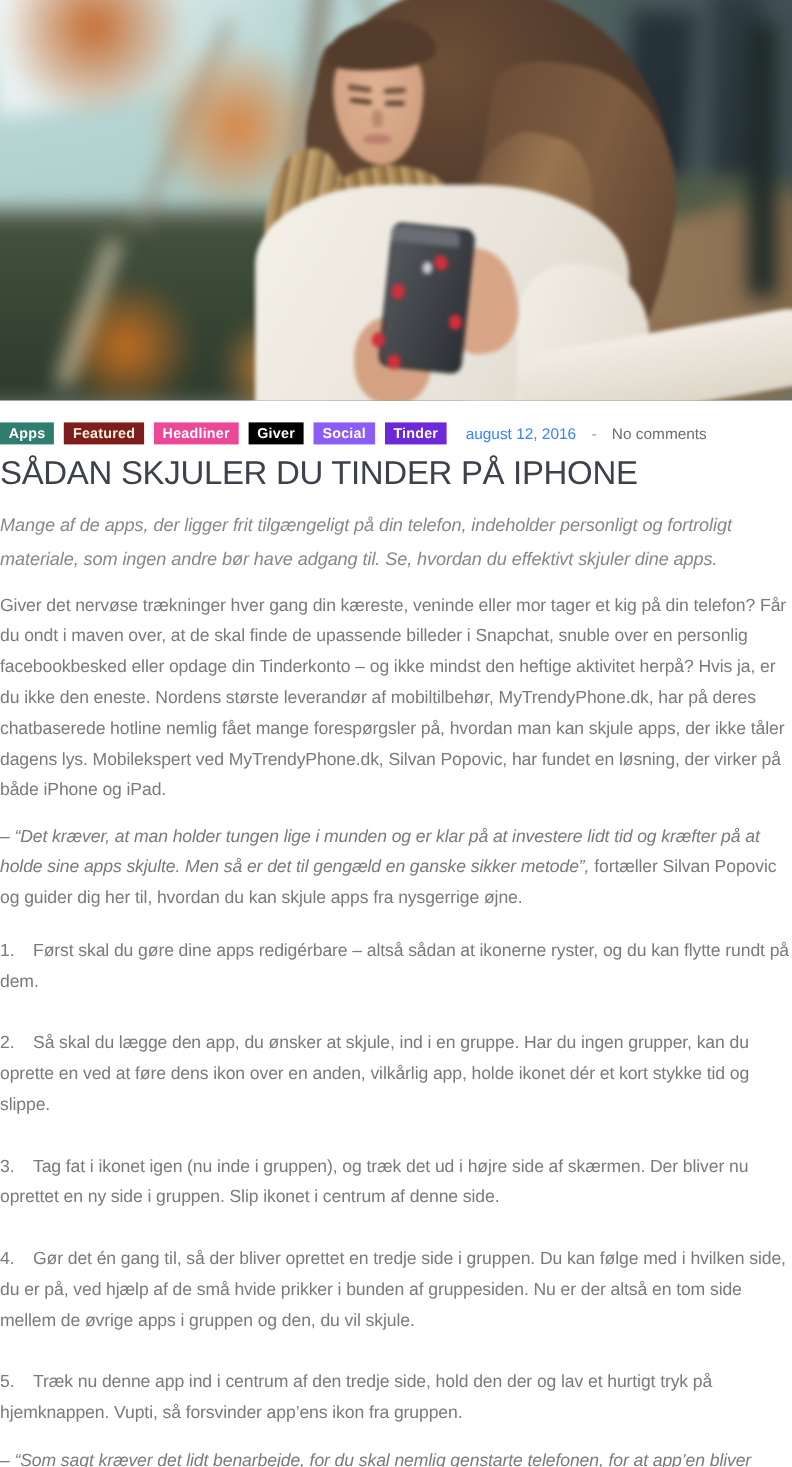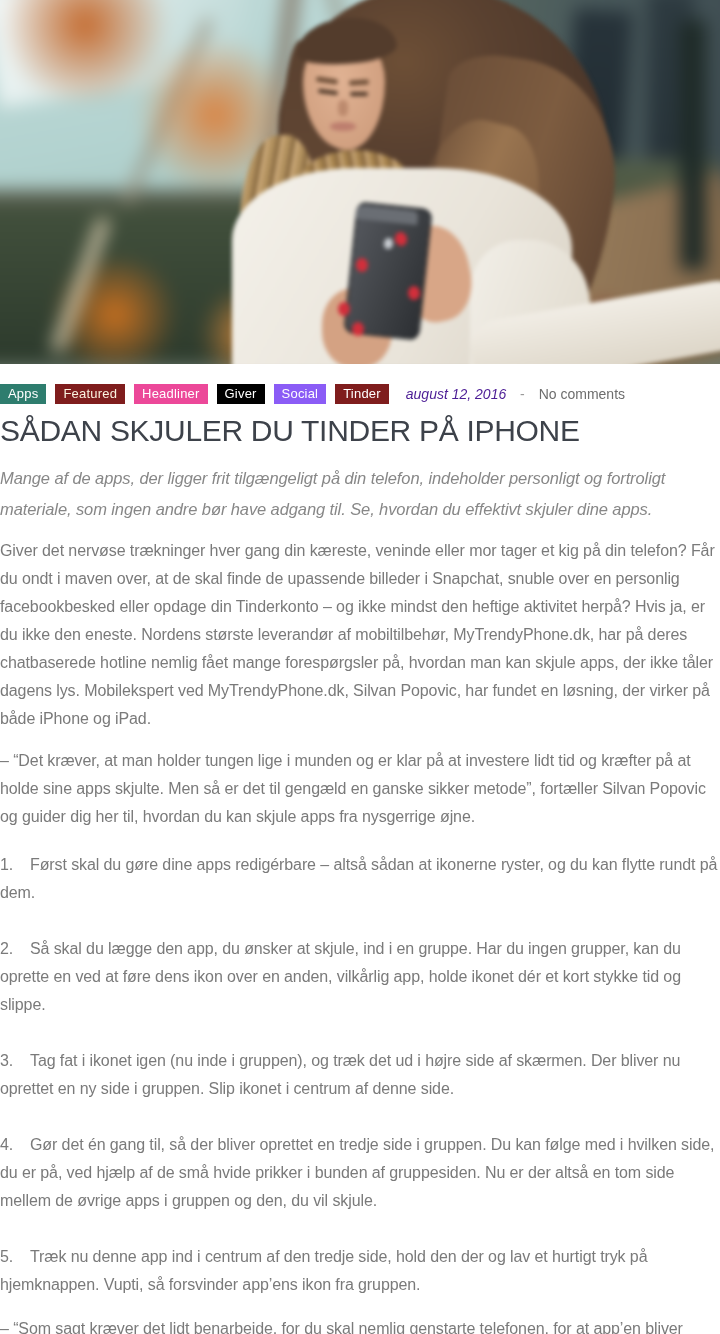--- a/index.html
+++ b/index.html
@@ -59,30 +59,30 @@
   .alogo{left:384px;top:238px;width:9px;height:11px;background:#c9cdd2;border-radius:50% 50% 45% 45%;transform:rotate(6deg);}
   .nail{width:12px;height:14px;background:#d22f3b;border-radius:50%;}
   .n1{left:356px;top:258px;}
   .n2{left:395px;top:232px;transform:rotate(-14deg);}
   .n3{left:408px;top:286px;}
   .n4{left:338px;top:302px;}
   .n5{left:352px;top:322px;}
   
   .content{width:718px;margin:0;padding:0 2px 0 0;}
   .tags{margin:20px 0 0 0;display:flex;align-items:center;height:20px;}
-  .tag{display:inline-block;font-size:13px;font-weight:normal;line-height:20px;padding:0 8px;margin-right:9px;letter-spacing:.2px;}
+  .tag{display:inline-block;font-size:13px;font-weight:bold;line-height:20px;padding:0 8px;margin-right:9px;letter-spacing:.2px;}
   .meta{font-size:14px;margin-left:8px;color:#6d6d6d;}
-  .meta .date{color:#4c1d95;font-style:italic;}
+  .meta .date{color:#3b82f6;}
   .meta .sep{color:#9a9a9a;margin:0 10px;}
   h1{margin:9px 0 0 0;font-size:30px;line-height:35px;font-weight:400;color:#3d424a;letter-spacing:-.3px;}
   p{margin:0;color:#7a7a7a;font-size:16px;line-height:28px;letter-spacing:-.1px;}
   .intro{margin-top:15px;font-style:italic;color:#878787;font-size:16.5px;line-height:31px;}
   .para{margin-top:12px;}
   .quote{margin-top:14px;}
-  .it{}
+  .it{font-style:italic;}
   .steps{margin-top:20px;}
   .step{margin-top:28px;}
   .step:first-child{margin-top:0;}
   .num{display:inline-block;width:30px;}
   .quote2{margin-top:16px;}
 </style>
 </head>
 <body>
 
 <div class="hero">
@@ -141,21 +141,21 @@
 </div>
 
 <div class="content">
 
   <div class="tags">
     <span class="tag" style="background-color: rgb(46, 125, 110); color: rgb(255, 255, 255);">Apps</span>
     <span class="tag" style="background-color: #7f1d1d; color: rgb(250, 243, 224);">Featured</span>
     <span class="tag" style="background-color: #ec4899; color: rgb(255, 255, 255);">Headliner</span>
     <span class="tag" style="background-color: rgb(0, 0, 0); color: rgb(255, 255, 255);">Giver</span>
     <span class="tag" style="background-color: #8b5cf6; color: rgb(255, 255, 255);">Social</span>
-    <span class="tag" style="background-color: #7f1d1d; color: rgb(255, 255, 255);">Tinder</span>
+    <span class="tag" style="background-color: #6d28d9; color: rgb(255, 255, 255);">Tinder</span>
     <span class="meta">
       <span class="date">august 12, 2016</span>
       <span class="sep">-</span>
       <span class="comments">No comments</span>
     </span>
   </div>
 
   <h1>SÅDAN SKJULER DU TINDER PÅ IPHONE</h1>
 
   <p class="intro">Mange af de apps, der ligger frit tilgængeligt på din telefon, indeholder personligt og fortroligt materiale, som ingen andre bør have adgang til. Se, hvordan du effektivt skjuler dine apps.</p>

